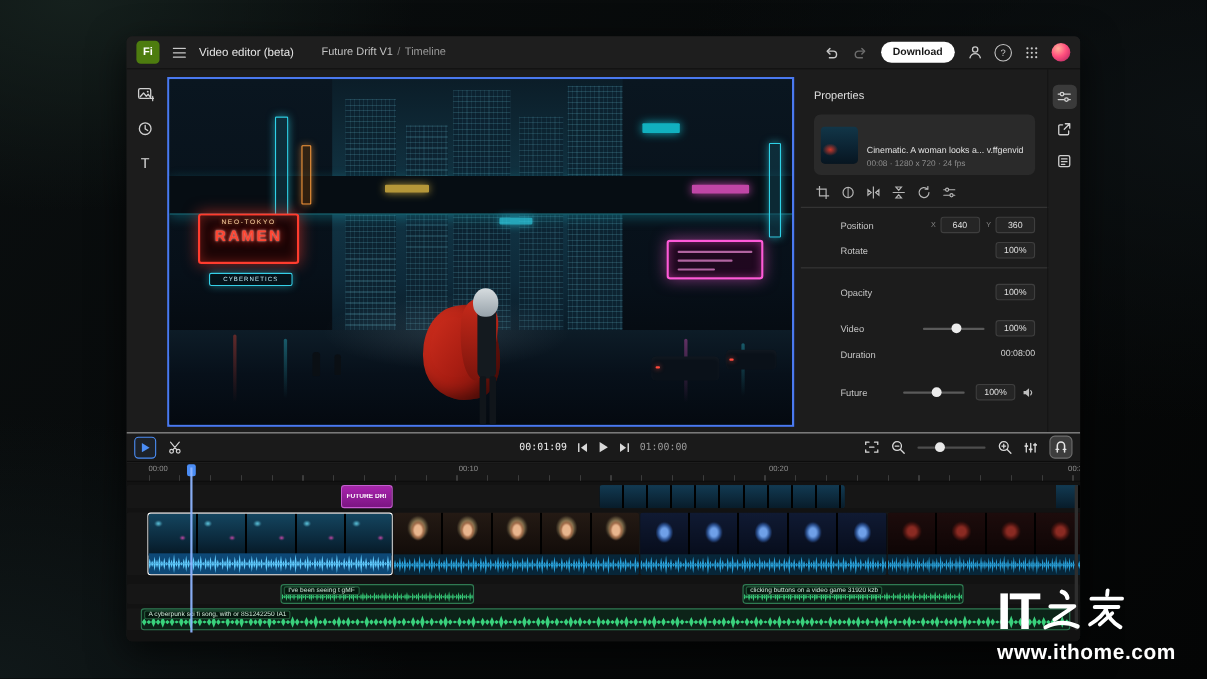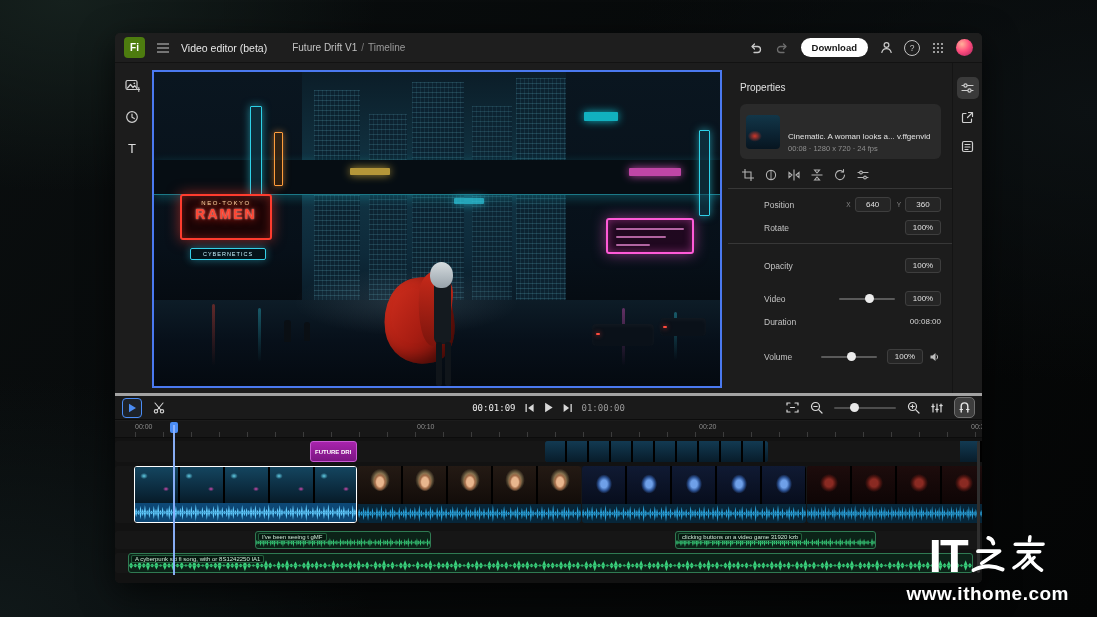--- a/index.html
+++ b/index.html
@@ -116,21 +116,21 @@
   .spk{margin-left:7px;color:#bdbdbd;display:flex;}
 
   
   .right-rail{position:absolute;right:0;top:30px;width:30px;height:330px;display:flex;flex-direction:column;
     align-items:center;padding-top:14px;gap:7px;box-sizing:border-box;border-left:1px solid #141414;}
   .rrail-btn{width:22px;height:22px;border-radius:5px;display:flex;align-items:center;justify-content:center;color:#cfcfcf;}
   .rrail-btn.active{background:#3a3a3a;}
 
   
   .tl-toolbar{position:absolute;left:0;top:360px;right:0;height:27px;background:#1a1a1a;
-    border-top:3px solid #a3a3a3;border-bottom:1px solid #0c0c0c;display:flex;align-items:center;
+    border-top:1px solid #a3a3a3;border-bottom:1px solid #0c0c0c;display:flex;align-items:center;
     padding:0 7px;gap:7px;box-sizing:border-box;}
   .tool-btn{width:20px;height:20px;border-radius:4px;display:flex;align-items:center;justify-content:center;
     color:#d2d2d2;box-sizing:border-box;flex:none;}
   .tool-btn.active-blue{border:1.5px solid #4b8df5;color:#4b8df5;background:rgba(75,141,245,.07);}
   .transport{position:absolute;left:50%;transform:translateX(-50%);display:flex;align-items:center;gap:9px;}
   .t-cur{font-family:"DejaVu Sans Mono",monospace;font-size:9px;color:#ececec;}
   .t-total{font-family:"DejaVu Sans Mono",monospace;font-size:9px;color:#9a9a9a;}
   .tbtn{display:flex;align-items:center;justify-content:center;color:#d8d8d8;}
   .tl-right{margin-left:auto;display:flex;align-items:center;gap:11px;}
   .zoom-slider{width:62px;height:2px;background:#4d4d4d;border-radius:2px;position:relative;}
@@ -184,21 +184,21 @@
   .title-clip{background:linear-gradient(180deg,#a823ad,#7c1583);border:1px solid #c75ad1;
     display:flex;align-items:center;padding-left:4px;}
   .title-clip span{font-size:6px;font-weight:bold;color:#fff;white-space:nowrap;overflow:hidden;}
   .playhead{position:absolute;left:58px;top:0;bottom:8px;width:0;z-index:5;}
   .playhead .line{position:absolute;left:0;top:4px;bottom:0;width:1.5px;background:#8db4ff;opacity:.95;}
   .playhead .head{position:absolute;left:-3.5px;top:1px;width:8px;height:11px;background:#4b8df5;border-radius:2px;}
   .tl-scroll{position:absolute;right:2px;top:20px;bottom:10px;width:3px;border-radius:2px;background:#2e2e2e;}
 
   
   .watermark{position:absolute;right:28px;bottom:12px;text-align:right;color:#fff;z-index:20;}
-  .wm-row{display:flex;align-items:flex-end;justify-content:center;gap:3px;}
+  .wm-row{display:flex;align-items:flex-end;justify-content:flex-start;gap:3px;}
   .wm-it{font-size:47px;font-weight:900;line-height:0.9;letter-spacing:-2px;
     font-family:"Liberation Sans","DejaVu Sans",sans-serif;}
   .wm-cjk{display:flex;gap:1px;transform:skewX(-6deg);}
   .wm-url{font-size:19px;font-weight:bold;margin-top:6px;letter-spacing:.5px;}
   svg.ic{display:block;}
 </style>
 </head>
 <body>
 
 <svg width="0" height="0" style="position:absolute">
@@ -432,21 +432,21 @@
       </div>
 
       <div class="prop-row">
         <span class="prop-label">Duration</span>
         <span class="prop-fill"></span>
         <span class="dur-val">00:08:00</span>
       </div>
       <div style="height:12px;"></div>
 
       <div class="prop-row">
-        <span class="prop-label">Volume</span>
+        <span class="prop-label">Future</span>
         <span class="prop-fill"></span>
         <div class="slider">
             <span class="knob"></span>
           </div>
         <div class="val-box">100%</div>
         <span class="spk">
           <svg class="ic" width="11" height="10" viewBox="0 0 11 10" fill="currentColor">
               <path d="M0.5 3.5h2L5.5 1v8L2.5 6.5h-2z"></path>
               <path d="M7 3a3 3 0 0 1 0 4" fill="none" stroke="currentColor" stroke-width="1" stroke-linecap="round"></path>
             </svg>

